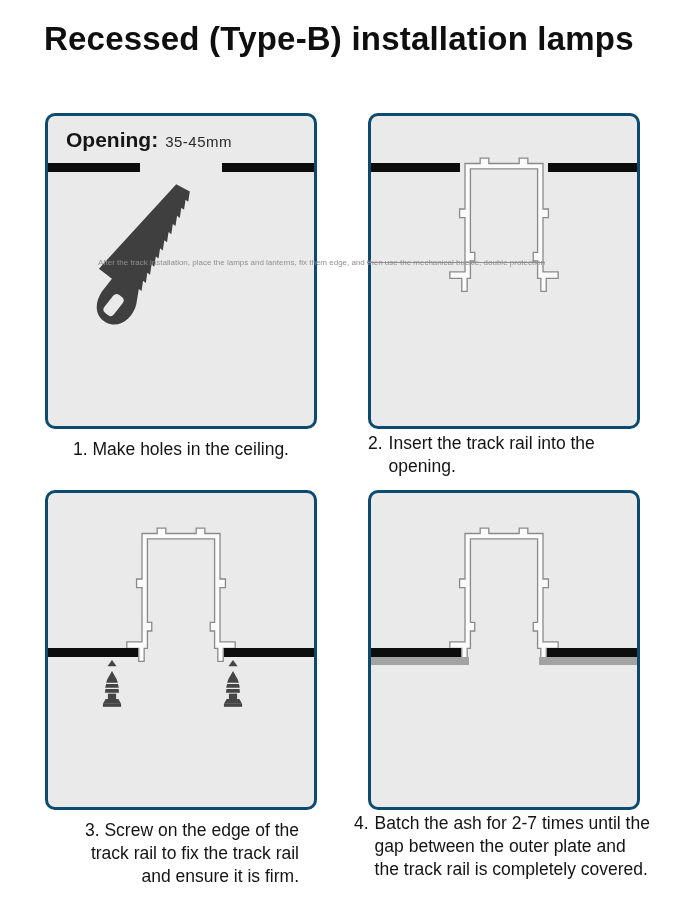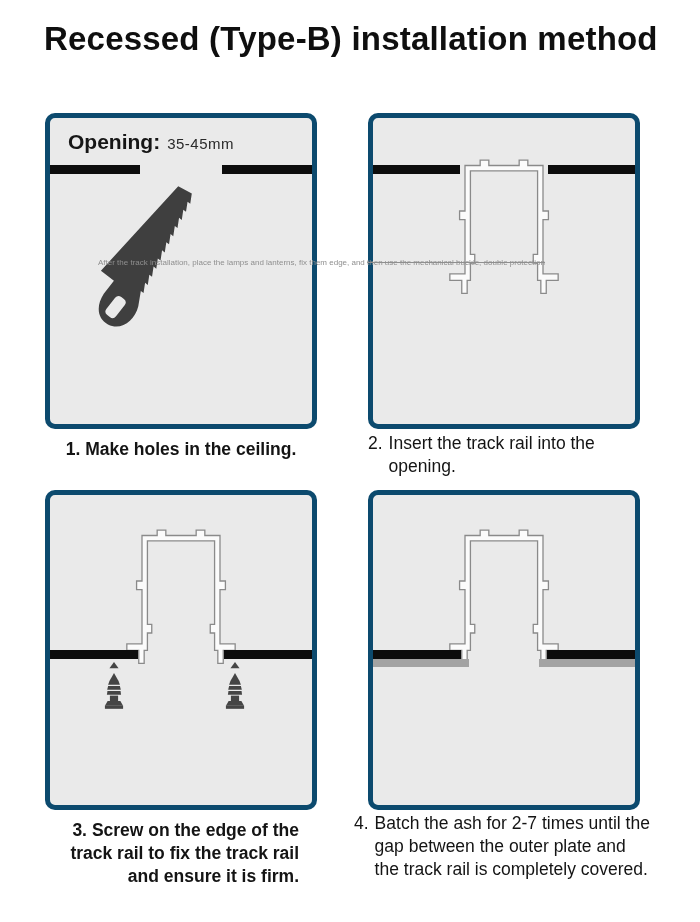--- a/index.html
+++ b/index.html
@@ -2,21 +2,21 @@
 <html><head>
 <meta charset="utf-8">
 <style>
   html,body{margin:0;padding:0;background:#ffffff;}
   .page{position:relative;width:700px;height:922px;background:#ffffff;overflow:hidden;
         font-family:"Liberation Sans",sans-serif;color:#111;}
 
   .title{position:absolute;left:44px;top:20px;margin:0;font-size:33px;font-weight:600;
          letter-spacing:.2px;color:#0f0f0f;}
 
-  .panel{position:absolute;width:272px;background:#eaeaea;border:5px solid #0c4a6e;
+  .panel{position:absolute;width:272px;background:#eaeaea;border:3px solid #0c4a6e;
          border-radius:10px;box-sizing:border-box;}
   .p1{left:45px;top:113px;height:316px;}
   .p2{left:368px;top:113px;height:316px;}
   .p3{left:45px;top:490px;height:320px;}
   .p4{left:368px;top:490px;height:320px;}
 
   .bar{position:absolute;height:9px;background:#0d0d0d;}
   .bar.left{left:0;}
   .bar.right{right:0;}
   .p1 .bar{top:47px;width:calc(50% - 41px);}
@@ -39,33 +39,33 @@
 
   .screw{position:absolute;width:20px;}
   .screw.s-left{left:54px;top:167px;}
   .screw.s-right{left:175px;top:167px;}
 
   .watermark{position:absolute;left:98px;top:258px;font-size:8px;color:#8f8f8f;
              white-space:nowrap;z-index:5;}
   .watermark .struck{text-decoration:line-through;text-align:right;}
 
   .caption{position:absolute;font-size:17.5px;color:#141414;line-height:1.32;}
-  .cap-center{text-align:center;font-weight:bold;}
+  .cap-center{text-align:center;}
   .cap1{left:45px;top:438px;width:272px;}
   .cap2{left:368px;top:432px;width:250px;display:grid;grid-template-columns:auto 1fr;column-gap:6px;}
   .cap3{left:45px;top:819px;width:272px;text-align:right;}
   .cap3 .inner{max-width:236px;margin:0 auto;}
   .cap4{left:354px;top:812px;width:300px;display:grid;grid-template-columns:auto 1fr;column-gap:6px;}
 </style>
 </head>
 <body>
 
 <div class="page">
 
-  <h1 class="title">Recessed (Type-B) installation method</h1>
+  <h1 class="title">Recessed (Type-B) installation lamps</h1>
 
   <div class="panel p1">
     <div class="opening">
       <span class="op-label">Opening:</span><span class="op-value">35-45mm</span>
     </div>
     <div class="bar left"></div>
     <div class="bar right"></div>
     <div class="saw">
       <svg viewBox="0 0 260 112" width="165" xmlns="http://www.w3.org/2000/svg">
         <path fill="#3f3f3f" fill-rule="evenodd" d="M66,16 L246,30 L250,54

